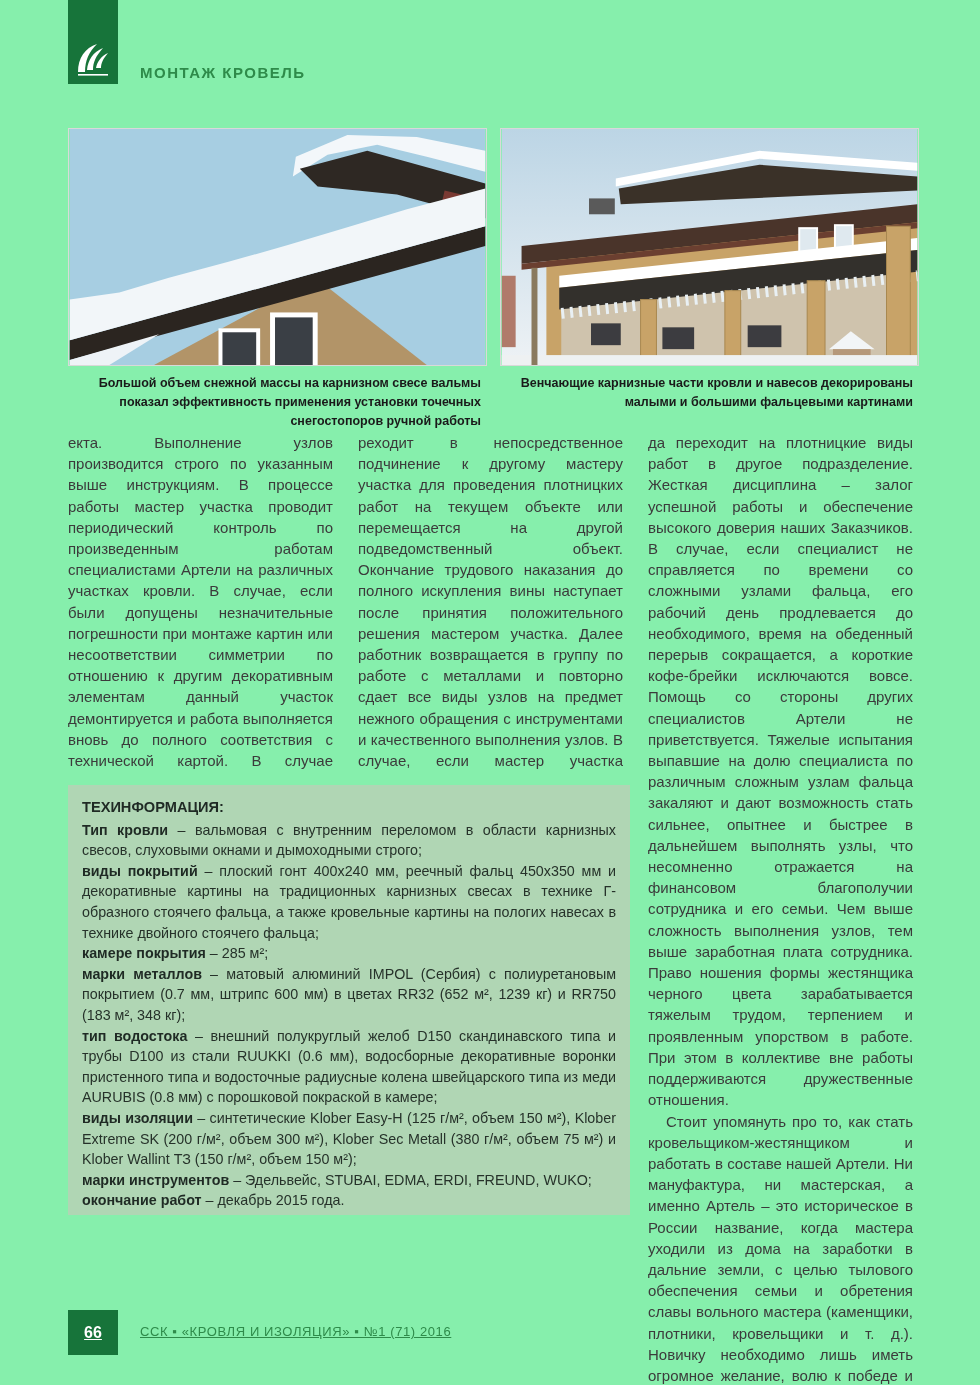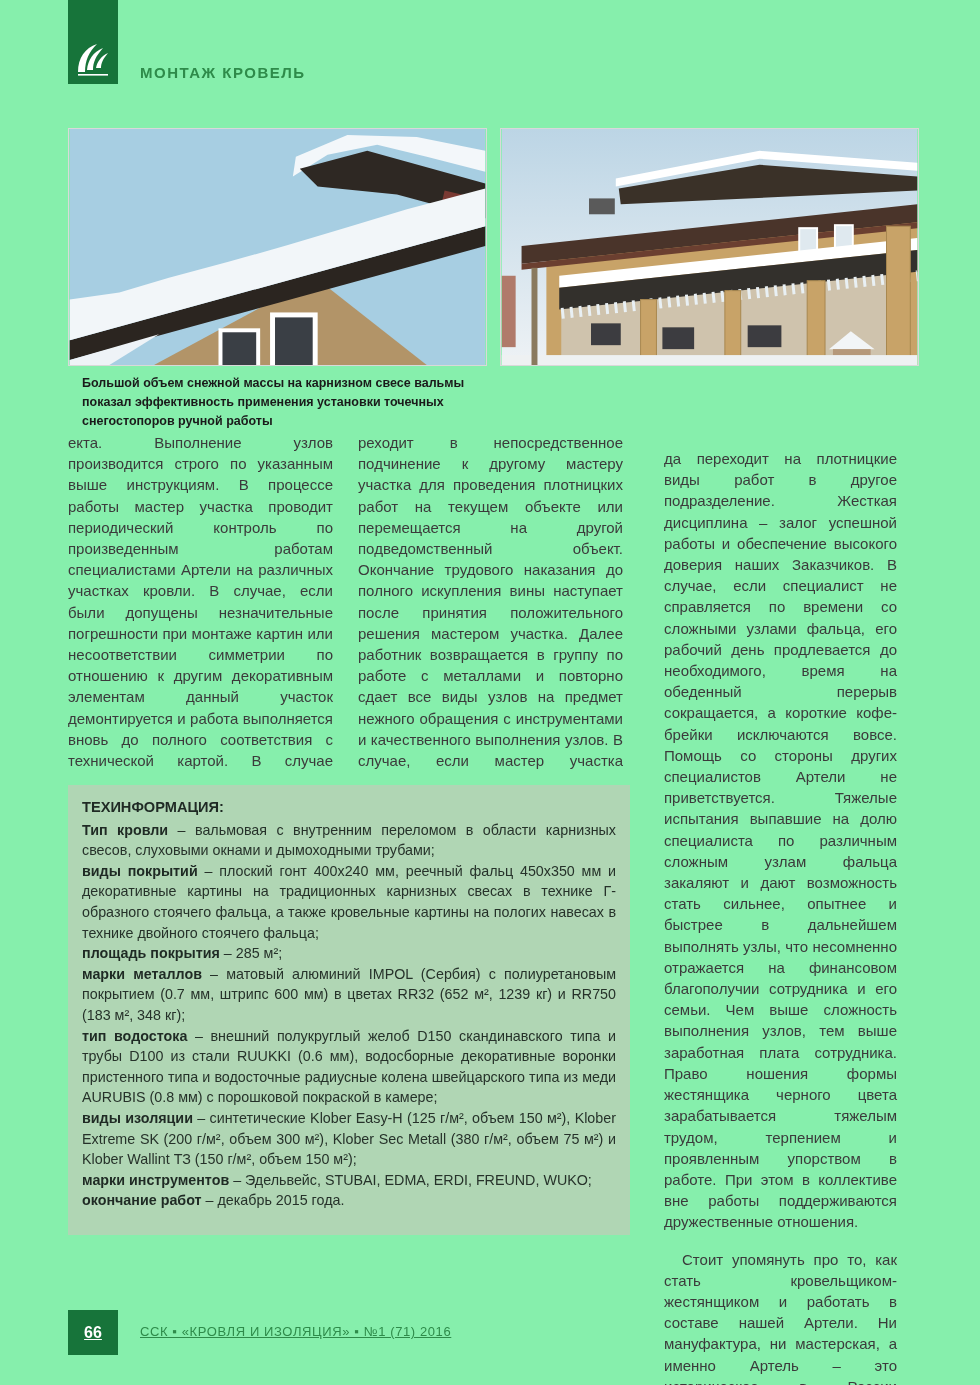--- a/index.html
+++ b/index.html
@@ -9,32 +9,32 @@
   .brand-block{position:absolute;left:68px;top:0;width:50px;height:84px;background:#17743a;}
   .brand-block svg{position:absolute;left:7px;bottom:6px;}
   .section-label{position:absolute;left:140px;top:64px;color:#2e8b4a;font-weight:700;
         font-size:15px;letter-spacing:1.5px;}
   
   .photos{position:absolute;left:68px;top:128px;width:851px;display:flex;gap:13px;}
   .photo{width:419px;height:238px;border:1px solid #d9d9d9;box-sizing:border-box;overflow:hidden;}
   .photo svg{display:block;}
   .captions{position:absolute;left:68px;top:374px;width:851px;display:flex;gap:13px;}
   .caption{width:419px;box-sizing:border-box;padding-left:14px;padding-right:6px;
-        font-size:12.5px;line-height:1.52;font-weight:700;color:#1a1a1a;}
+        font-size:12.5px;line-height:1.52;font-weight:700;color:#1a1a1a;text-align:right;}
   
   .main{position:absolute;left:68px;top:432px;width:845px;display:flex;gap:25px;}
   .left-wrap{width:555px;}
   .two-cols{display:flex;gap:25px;height:341px;overflow:hidden;}
   .col{width:265px;font-size:15px;line-height:21.2px;text-align:justify;}
   .col p{margin:0;}
   .col3{width:265px;font-size:15px;line-height:21.2px;text-align:justify;}
-  .col3 p{margin:16px;}
+  .col3 p{margin:0;}
   .col3 p.indent{text-indent:18px;margin-top:0;}
   
-  .techbox{margin-top:12px;background:#b0d6b4;padding:12px 14px 24px 14px;box-sizing:border-box;
+  .techbox{margin-top:12px;background:#b0d6b4;padding:12px 14px 4px 14px;box-sizing:border-box;
         width:562px;color:#26322a;font-size:14.3px;line-height:20.6px;}
   .techbox .ti-title{font-weight:700;color:#1f2a24;margin:0 0 2px 0;font-size:14.6px;}
   .techbox p{margin:0;text-align:justify;}
   .techbox b{color:#1f2a24;}
   
   .page-num{position:absolute;left:68px;top:1310px;width:50px;height:45px;background:#17743a;
         color:#fff;font-weight:700;font-size:16px;display:flex;align-items:center;justify-content:center;text-decoration:underline;}
   .journal-line{position:absolute;left:140px;top:1324px;color:#2e8b4a;font-size:13px;letter-spacing:0.6px;text-decoration:underline;}
 </style>
 </head>
@@ -117,38 +117,39 @@
 
         <rect x="0" y="228" width="419" height="10" fill="#eef1f2"></rect>
 
         <rect x="30" y="140" width="6" height="98" fill="#8a7a5e"></rect>
       </svg>
     </div>
   </div>
 
   <div class="captions">
     <div class="caption">Большой объем снежной массы на карнизном свесе вальмы показал эффективность применения установки точечных снегостопоров ручной работы</div>
+    <div class="caption">Венчающие карнизные части кровли и навесов декорированы малыми и большими фальцевыми картинами</div>
   </div>
 
   <div class="main">
     <div class="left-wrap">
       <div class="two-cols">
         <div class="col">
           <p>екта. Выполнение узлов производится строго по указанным выше инструкциям. В процессе работы мастер участка проводит периодический контроль по произведенным работам специалистами Артели на различных участках кровли. В случае, если были допущены незначительные погрешности при монтаже картин или несоответствии симметрии по отношению к другим декоративным элементам данный участок демонтируется и работа выполняется вновь до полного соответствия с технической картой. В случае повторных симметричных ошибок или небрежного отношения к металлу и инструменту специалист дисквалифицируется и пе-</p>
         </div>
         <div class="col">
           <p>реходит в непосредственное подчинение к другому мастеру участка для проведения плотницких работ на текущем объекте или перемещается на другой подведомственный объект. Окончание трудового наказания до полного искупления вины наступает после принятия положительного решения мастером участка. Далее работник возвращается в группу по работе с металлами и повторно сдает все виды узлов на предмет нежного обращения с инструментами и качественного выполнения узлов. В случае, если мастер участка принимает решение о несоответствии квалификации сотрудника, последний либо исключается из Артели, либо навсег-</p>
         </div>
       </div>
 
       <div class="techbox">
         <p class="ti-title">ТЕХИНФОРМАЦИЯ:</p>
-        <p><b>Тип кровли</b><span> – вальмовая с внутренним переломом в области карнизных свесов, слуховыми окнами и дымоходными трубами;</span></p>
+        <p><b>Тип кровли</b><span> – вальмовая с внутренним переломом в области карнизных свесов, слуховыми окнами и дымоходными строго;</span></p>
         <p><b>виды покрытий</b><span> – плоский гонт 400х240 мм, реечный фальц 450х350 мм и декоративные картины на традиционных карнизных свесах в технике Г-образного стоячего фальца, а также кровельные картины на пологих навесах в технике двойного стоячего фальца;</span></p>
-        <p><b>площадь покрытия</b><span> – 285 м²;</span></p>
+        <p><b>камере покрытия</b><span> – 285 м²;</span></p>
         <p><b>марки металлов</b><span> – матовый алюминий IMPOL (Сербия) с полиуретановым покрытием (0.7 мм, штрипс 600 мм) в цветах RR32 (652 м², 1239 кг) и RR750 (183 м², 348 кг);</span></p>
         <p><b>тип водостока</b><span> – внешний полукруглый желоб D150 скандинавского типа и трубы D100 из стали RUUKKI (0.6 мм), водосборные декоративные воронки пристенного типа и водосточные радиусные колена швейцарского типа из меди AURUBIS (0.8 мм) с порошковой покраской в камере;</span></p>
         <p><b>виды изоляции</b><span> – синтетические Klober Easy-H (125 г/м², объем 150 м²), Klober Extreme SK (200 г/м², объем 300 м²), Klober Sec Metall (380 г/м², объем 75 м²) и Klober Wallint ТЗ (150 г/м², объем 150 м²);</span></p>
         <p><b>марки инструментов</b><span> – Эдельвейс, STUBAI, EDMA, ERDI, FREUND, WUKO;</span></p>
         <p><b>окончание работ</b><span> – декабрь 2015 года.</span></p>
       </div>
     </div>
 
     <div class="col3">
       <p>да переходит на плотницкие виды работ в другое подразделение. Жесткая дисциплина – залог успешной работы и обеспечение высокого доверия наших Заказчиков. В случае, если специалист не справляется по времени со сложными узлами фальца, его рабочий день продлевается до необходимого, время на обеденный перерыв сокращается, а короткие кофе-брейки исключаются вовсе. Помощь со стороны других специалистов Артели не приветствуется. Тяжелые испытания выпавшие на долю специалиста по различным сложным узлам фальца закаляют и дают возможность стать сильнее, опытнее и быстрее в дальнейшем выполнять узлы, что несомненно отражается на финансовом благополучии сотрудника и его семьи. Чем выше сложность выполнения узлов, тем выше заработная плата сотрудника. Право ношения формы жестянщика черного цвета зарабатывается тяжелым трудом, терпением и проявленным упорством в работе. При этом в коллективе вне работы поддерживаются дружественные отношения.</p>

